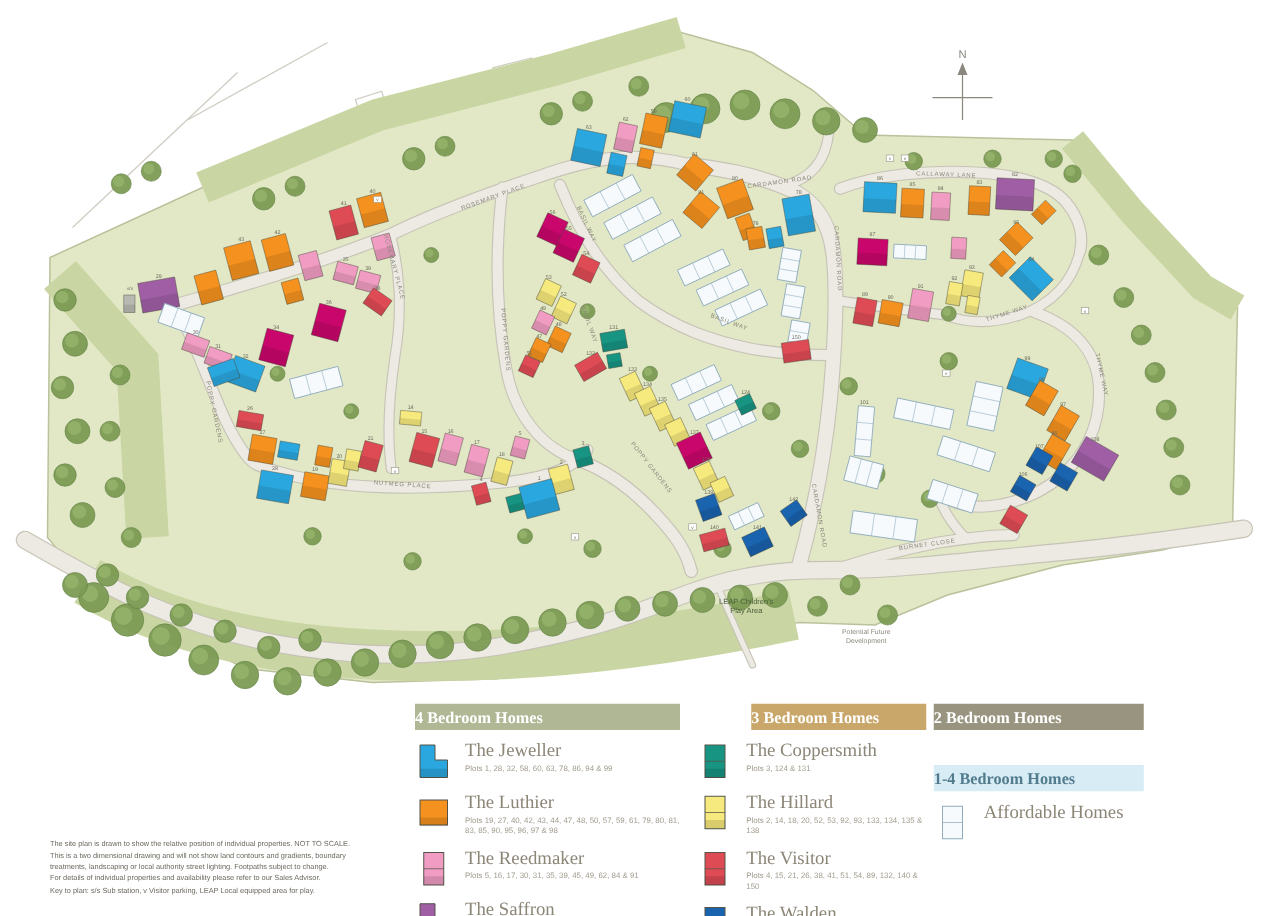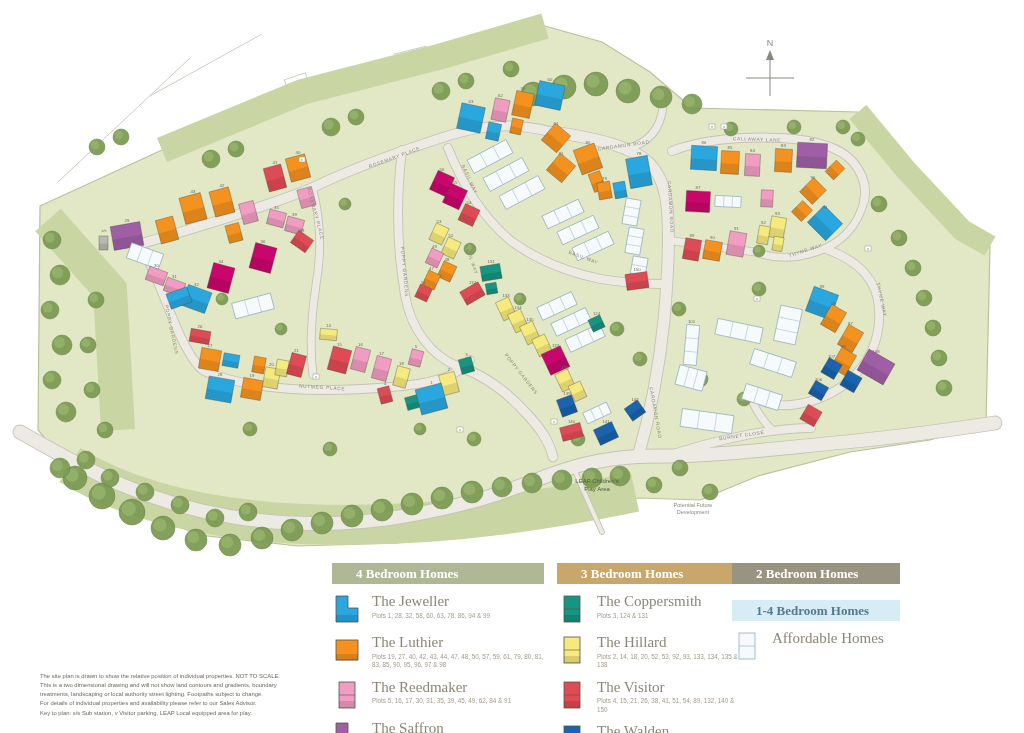--- a/index.html
+++ b/index.html
@@ -3,21 +3,21 @@
 <meta charset="utf-8">
 <style>
   html,body{margin:0;padding:0;background:#fff;}
   #page{position:relative;width:1024px;height:733px;background:#ffffff;overflow:hidden;
         font-family:"Liberation Sans",sans-serif;}
   #map{position:absolute;left:0;top:0;}
   .street-label{font-family:"Liberation Sans",sans-serif;fill:#8a877b;letter-spacing:.7px;}
   
   .col{position:absolute;top:563px;}
   .hdr{font-family:"Liberation Serif",serif;font-weight:bold;font-size:13px;color:#fff;
-       padding:3px 24px;height:15px;line-height:15px;}
+       padding:3px 0;height:15px;line-height:15px;}
   .hdr.light{color:#527c8e;}
   .item{display:flex;margin-top:9px;align-items:flex-start;}
   .sw{flex:0 0 30px;margin-right:10px;}
   .name{font-family:"Liberation Serif",serif;font-size:15px;color:#8c8677;line-height:1.1;}
   .plots{font-size:6.3px;color:#a19b8d;margin-top:2px;line-height:1.35;}
   #disclaimer{position:absolute;left:40px;top:672px;width:256px;font-size:5.9px;
         color:#6e6a60;line-height:1.55;}
   #disclaimer div{white-space:nowrap;}
 </style>
 </head>
@@ -1127,21 +1127,21 @@
         <svg width="30" height="32" class="sw">
           <path d="M4,3 h12 v12 h10 v14 h-22 z" fill="#a05fa5" stroke="#55544a" stroke-width="0.8"></path>
           <rect x="4" y="22" width="22" height="7" fill="rgba(0,0,0,.12)"></rect>
         </svg>
         <div>
           <div class="name">The Saffron</div>
         </div>
       </div>
     </div>
   <div class="col" id="col1" style="left:557px;width:184px;">
-      <div class="hdr" style="background: rgb(201, 167, 106);">3 Bedroom Homes</div>
+      <div class="hdr" style="background: rgb(201, 167, 106); margin-left: 44px;">3 Bedroom Homes</div>
       <div class="item">
         <svg width="30" height="32" class="sw">
           <rect x="7" y="3" width="16" height="26" fill="#179482" stroke="#55544a" stroke-width="0.8"></rect>
           <line x1="7" y1="16" x2="23" y2="16" stroke="#55544a" stroke-width="0.6"></line>
           <rect x="7" y="22" width="16" height="7" fill="rgba(0,0,0,.12)"></rect>
         </svg>
         <div>
           <div class="name">The Coppersmith</div>
           <div class="plots">Plots 3, 124 &amp; 131</div>
         </div>
@@ -1172,23 +1172,23 @@
         <svg width="30" height="32" class="sw">
           <rect x="7" y="3" width="16" height="26" fill="#1a63ae" stroke="#55544a" stroke-width="0.8"></rect>
           <line x1="7" y1="16" x2="23" y2="16" stroke="#55544a" stroke-width="0.6"></line>
           <rect x="7" y="22" width="16" height="7" fill="rgba(0,0,0,.12)"></rect>
         </svg>
         <div>
           <div class="name">The Walden</div>
         </div>
       </div>
     </div>
-  <div class="col" id="col2" style="left:732px;width:168px;">
+  <div class="col" id="col2" style="left:747px;width:168px;">
       <div class="hdr" style="background: rgb(153, 148, 127);">2 Bedroom Homes</div>
-      <div class="hdr light" style="background: rgb(216, 236, 246); margin-top: 16px;">1-4 Bedroom Homes</div>
+      <div class="hdr light" style="background: rgb(216, 236, 246); margin-top: 28px;">1-4 Bedroom Homes</div>
       <div class="item">
         <svg width="30" height="32" class="sw">
           <rect x="7" y="3" width="16" height="26" fill="#f6fafd" stroke="#8fabbc" stroke-width="0.8"></rect>
           <line x1="7" y1="16" x2="23" y2="16" stroke="#8fabbc" stroke-width="0.6"></line>
         </svg>
         <div>
           <div class="name">Affordable Homes</div>
         </div>
       </div>
     </div>

